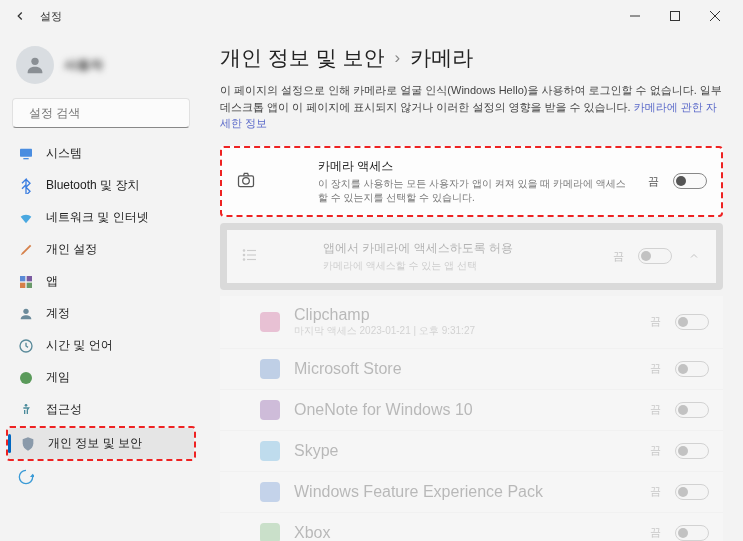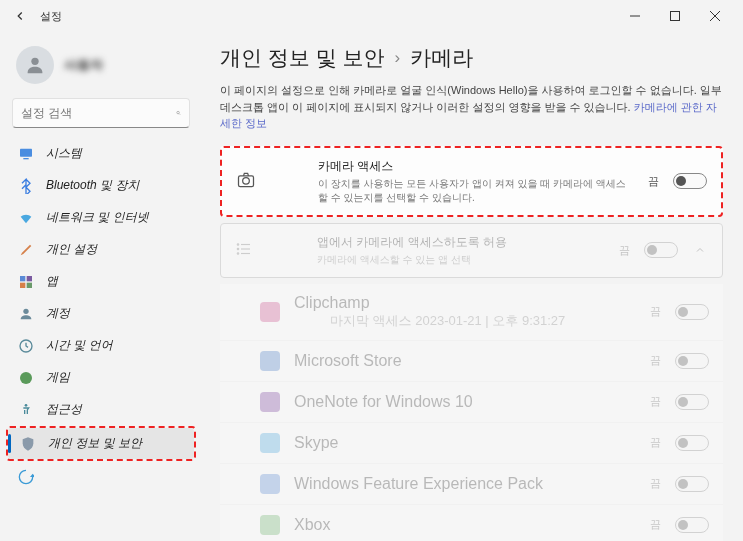--- a/index.html
+++ b/index.html
@@ -89,36 +89,35 @@
     }
     .search {
       display: flex;
       align-items: center;
       margin: 0 6px 10px 6px;
       height: 30px;
       background: #fbfbfb;
       border: 1px solid #e1e1e1;
       border-bottom: 1px solid #888;
       border-radius: 4px;
-      padding: 0 8px;
+      padding: 0 16px;
     }
     .search input {
       flex: 1;
       border: none;
       background: transparent;
       font-size: 12px;
       outline: none;
       color: #666;
     }
     .search-icon { width: 14px; height: 14px; fill: #666; }
     .nav {
       display: flex;
       flex-direction: column;
       gap: 1px;
-      font-style: italic;
     }
     .nav-item {
       display: flex;
       align-items: center;
       gap: 12px;
       padding: 7px 12px;
       border-radius: 4px;
       cursor: pointer;
       font-size: 12px;
       color: #222;
@@ -168,21 +167,21 @@
       color: #444;
       line-height: 1.5;
       margin-bottom: 14px;
     }
     .description .link {
       color: #5a69c9;
       cursor: pointer;
     }
     .setting-card {
       background: #fdfdfd;
-      border: 1px solid #a3a3a3;
+      border: 7px solid #a3a3a3;
       border-radius: 4px;
       padding: 10px 14px;
       display: flex;
       align-items: center;
       gap: 14px;
       margin-bottom: 6px;
     }
     .setting-card.highlighted {
       border: 2px dashed #e22;
     }
@@ -235,21 +234,21 @@
     .app-icon {
       width: 20px;
       height: 20px;
       border-radius: 4px;
       display: flex;
       align-items: center;
       justify-content: center;
     }
     .app-body { flex: 1; }
     .app-name { font-size: 16px; color: #333; }
-    .app-sub { font-size: 13px; color: #888; margin-left: 36px; }
+    .app-sub { font-size: 10px; color: #888; }
     .app-state { font-size: 11px; color: #666; }
   </style>
 </head>
 <body>
 
 <div class="window">
   <div class="titlebar">
     <div class="titlebar-left">
       <div class="back-btn">
         <svg width="14" height="14" viewBox="0 0 24 24" fill="none" stroke="#333" stroke-width="2.2">

